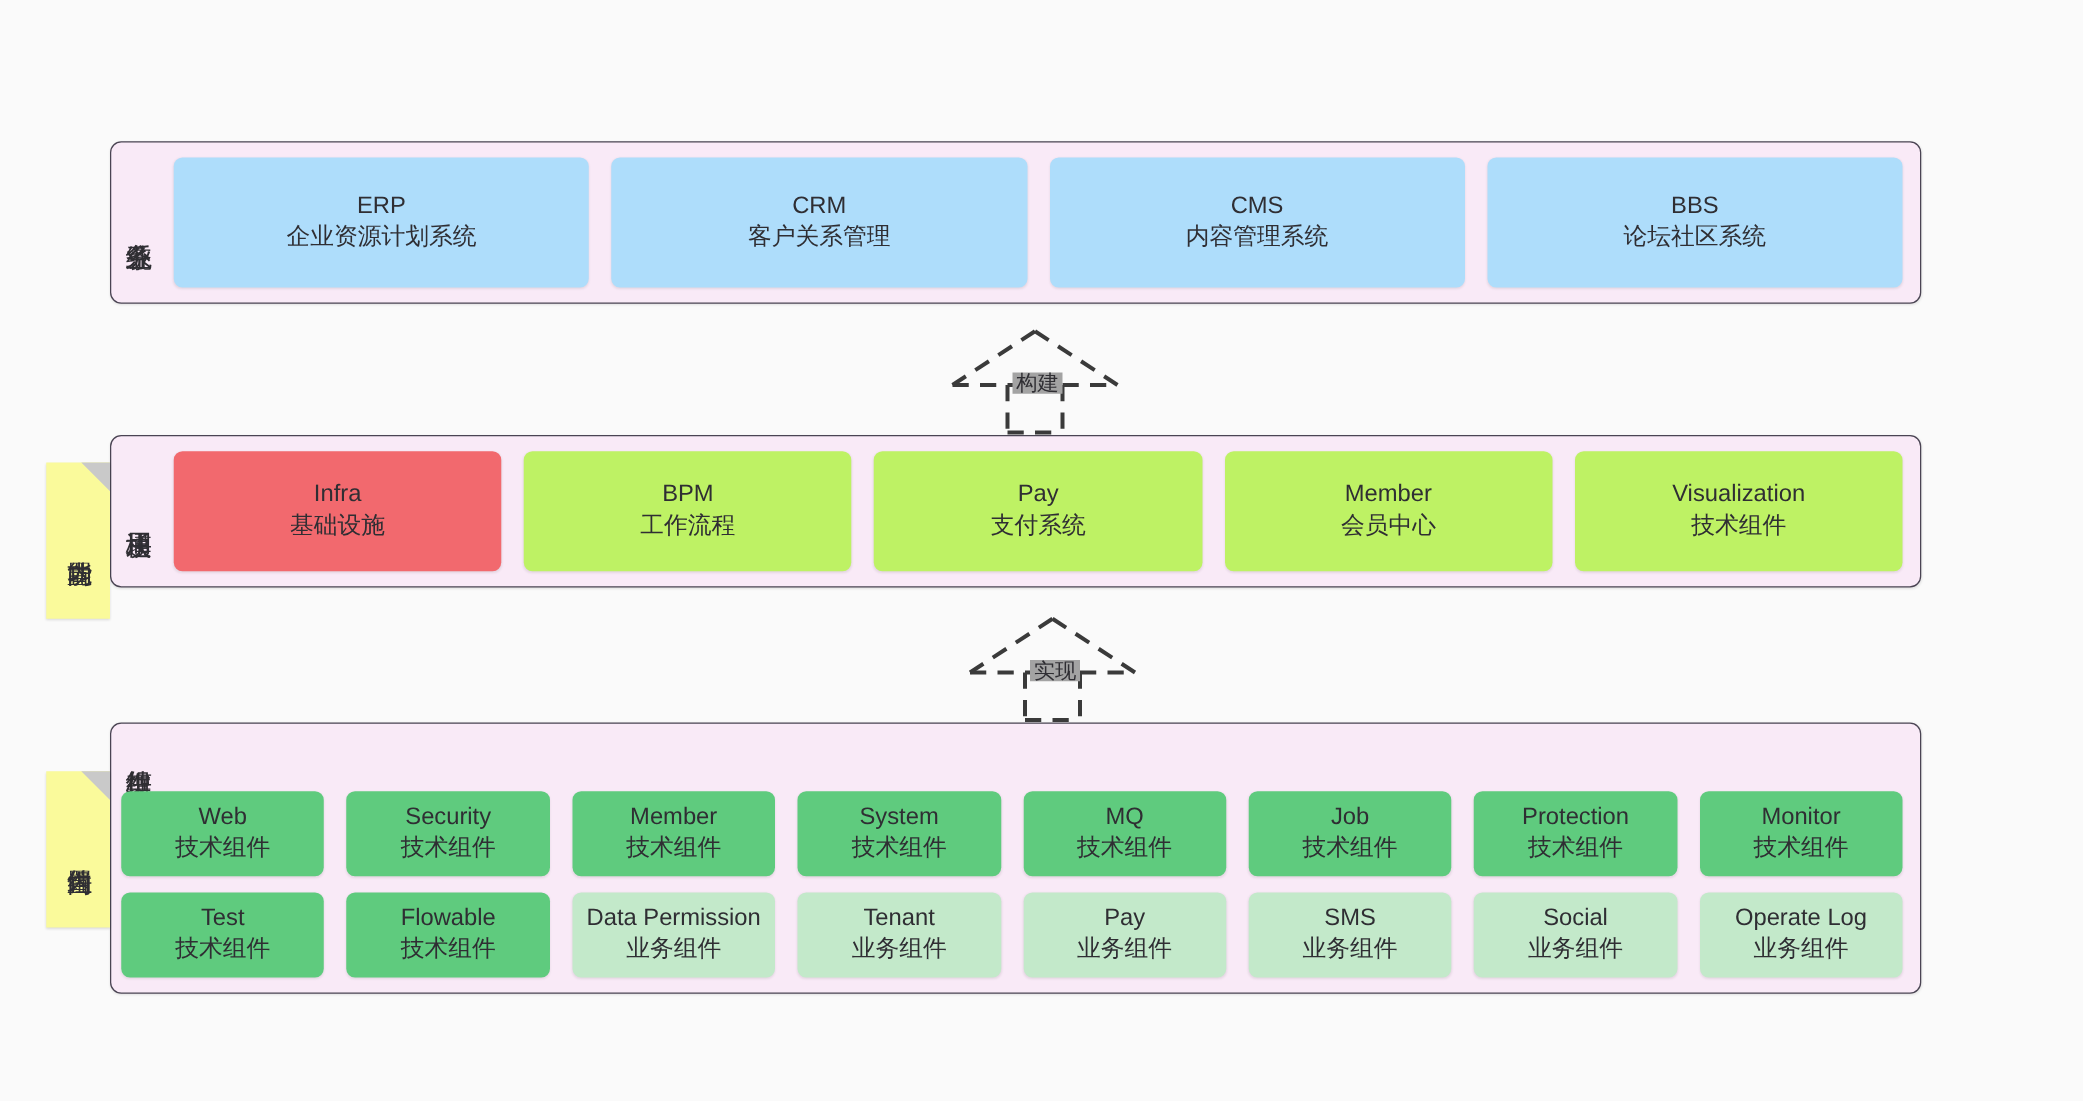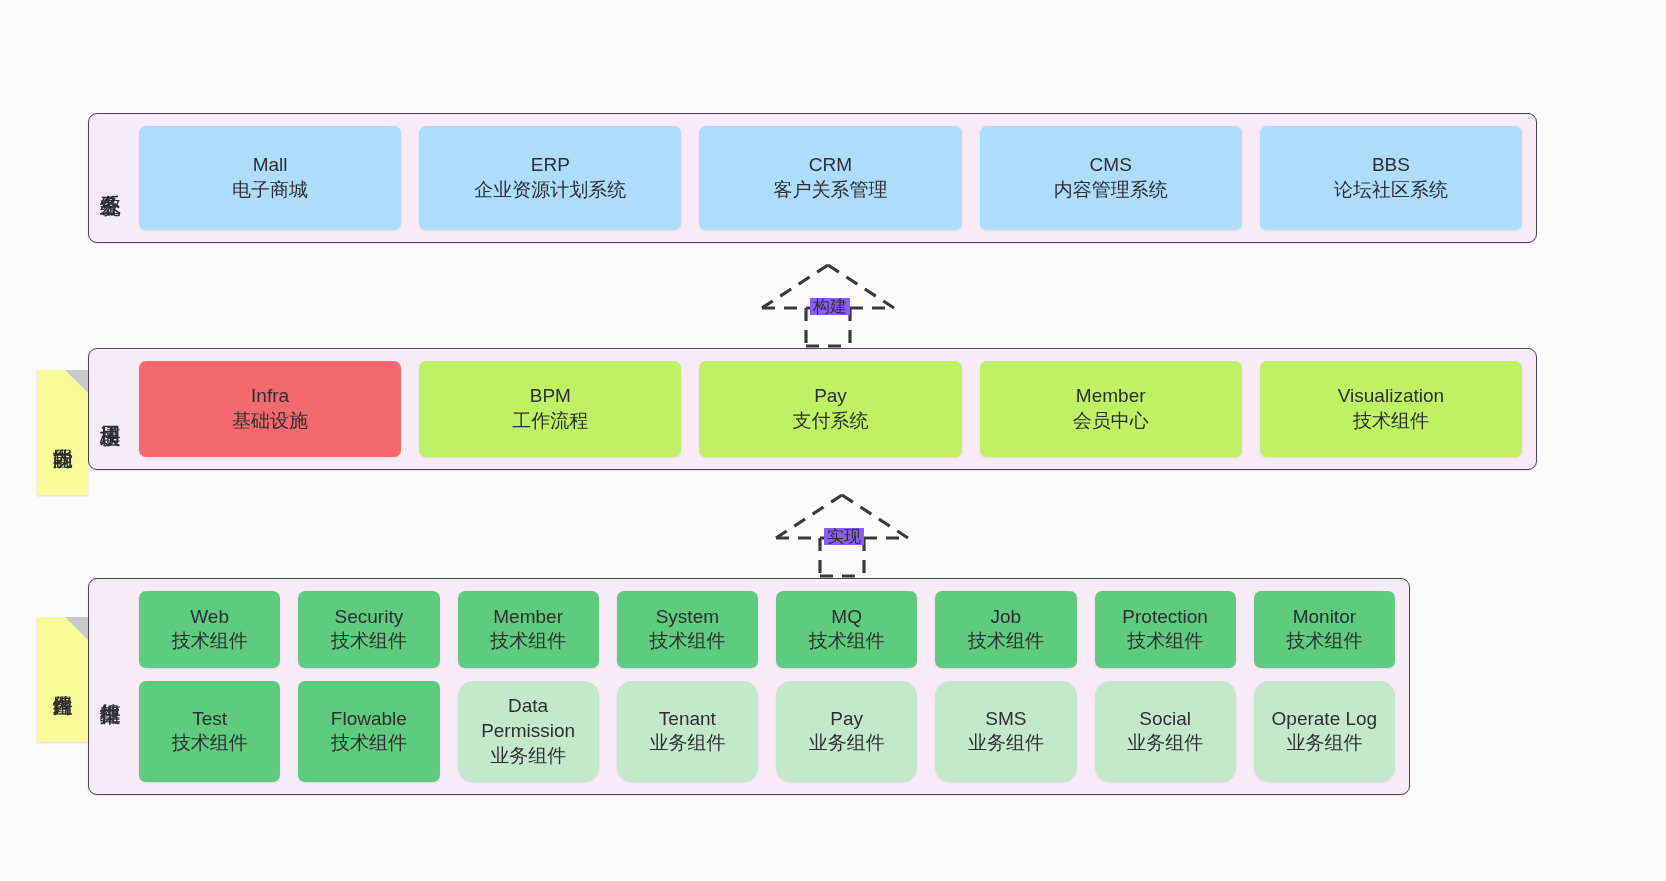--- a/index.html
+++ b/index.html
@@ -68,21 +68,21 @@
     box-shadow:0 1px 2px rgba(0,0,0,.09);
   }
   .card .en{display:block;}
   .card .cn{display:block;}
 
   
   .c-blue       {background:#aeddfb;}
   .c-red        {background:#f2696e;}
   .c-pink       {background:#bef264;}
   .c-green      {background:#5fcb7e;}
-  .c-green-lt   {background:#c3e9ca;border-radius:15px;}
+  .c-green-lt   {background:#c3e9ca;}
 
   
   .note{
     position:absolute;
     background:#fafa9b;
     font-size:20px;
     line-height:1.08;
     color:#2f2e33;
     writing-mode:vertical-rl;
     text-orientation:upright;
@@ -101,39 +101,35 @@
     border-top:23px solid #c9c9c9;
   }
 
   
   .connector{position:absolute;z-index:2;}
   .connector svg{display:block;overflow:visible;}
   .conn-label{
     position:absolute;
     font-size:17px;
     color:#2f2e33;
-    background:#8b5cf6;
+    background:#a3a3a3;
     padding:0 3px;
     white-space:nowrap;
     line-height:1;
   }
 </style>
 </head>
 <body>
 
 <div class="canvas">
 
   <div class="layer" style="left:88px;top:113px;width:1449px;height:130px;">
     <div class="layer-title">业务系统</div>
     <div class="cards" style="gap:0;">
       <div class="card-row">
-        <div class="card c-blue">
-          <span class="en">Mall</span>
-          <span class="cn">电子商城</span>
-        </div>
         <div class="card c-blue">
           <span class="en">ERP</span>
           <span class="cn">企业资源计划系统</span>
         </div>
         <div class="card c-blue">
           <span class="en">CRM</span>
           <span class="cn">客户关系管理</span>
         </div>
         <div class="card c-blue">
           <span class="en">CMS</span>
@@ -202,21 +198,21 @@
       <path d="M48 84 L92 84" stroke="#3a3a3a" stroke-width="3.2" stroke-dasharray="13 9" fill="none"></path>
     </svg>
     <span class="conn-label" style="left:52px;top:36px;">实现</span>
   </div>
 
   <div class="note" style="left:37px;top:617px;width:51px;height:125px;">
     <span class="fold"></span>
     <span>内置组件</span>
   </div>
 
-  <div class="layer" style="left:88px;top:578px;width:1322px;height:217px;">
+  <div class="layer" style="left:88px;top:578px;width:1449px;height:217px;flex-direction:column;">
     <div class="layer-title">框架组件</div>
     <div class="cards">
 
       <div class="card-row">
         <div class="card c-green">
           <span class="en">Web</span>
           <span class="cn">技术组件</span>
         </div>
         <div class="card c-green">
           <span class="en">Security</span>

